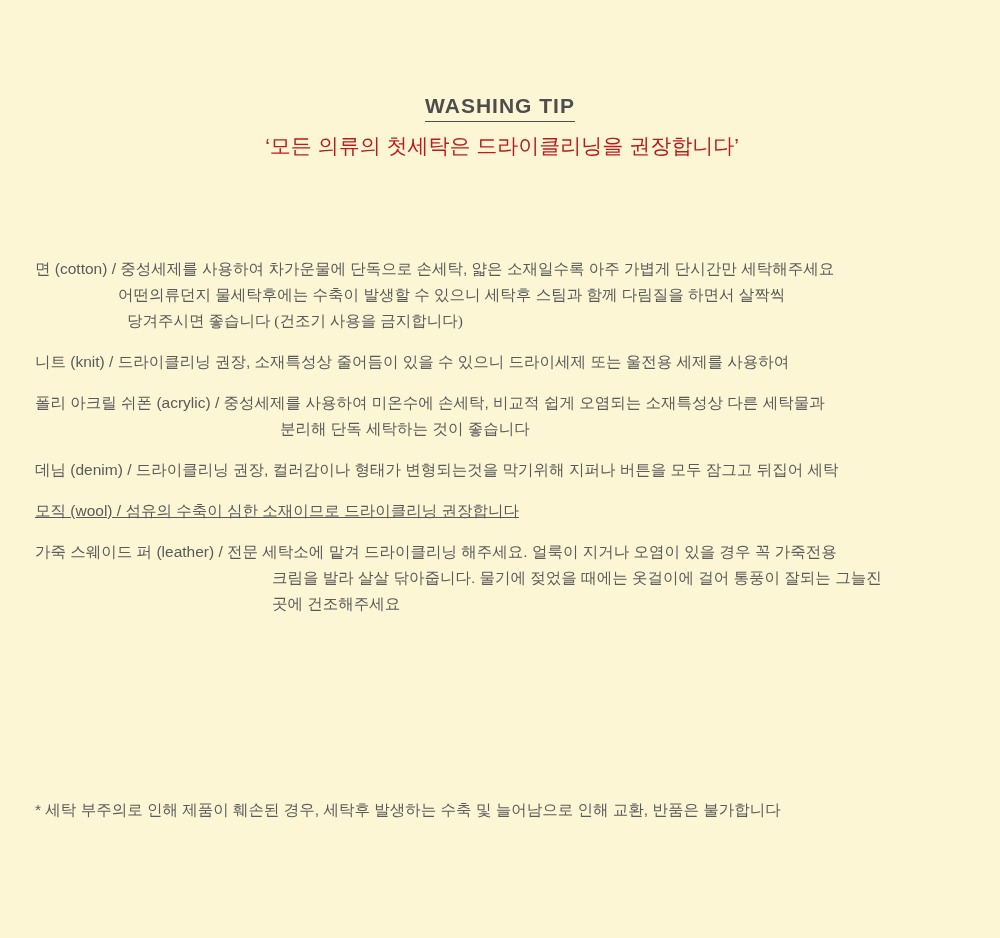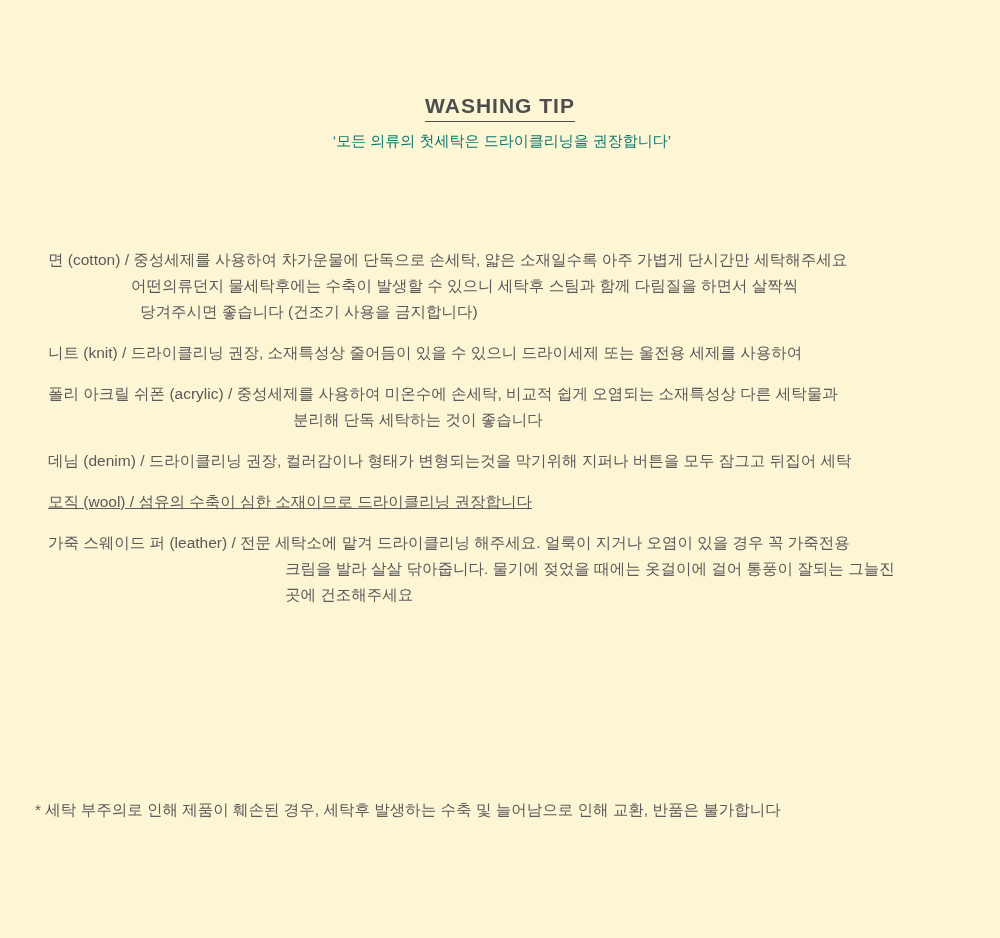--- a/index.html
+++ b/index.html
@@ -29,25 +29,25 @@
     font-size: 21px;
     font-weight: 600;
     letter-spacing: 1px;
     color: #4d4d4d;
     border-bottom: 1.5px solid #4d4d4d;
     padding-bottom: 3px;
   }
   .subtitle {
     margin: 10px 0 0 4px;
     text-align: center;
-    font-size: 15px;
-    color: #0f766e;
+    font-size: 21px;
+    color: #b91c1c;
   }
   .sections {
-    margin: 96px 0 0 48px;
+    margin: 96px 0 0 35px;
   }
   .section {
     margin-bottom: 15px;
   }
   .line {
     font-size: 15.5px;
     line-height: 26px;
     white-space: nowrap;
     color: #5a5a5a;
   }
@@ -67,21 +67,21 @@
 <div class="page">
   <div class="title-wrap">
     <h1 class="title">WASHING TIP</h1>
   </div>
   <p class="subtitle">‘모든 의류의 첫세탁은 드라이클리닝을 권장합니다’</p>
 
   <div class="sections" id="sections">
       <div class="section">
         <div class="line" style="padding-left: 0px;">면 (cotton) / 중성세제를 사용하여 차가운물에 단독으로 손세탁, 얇은 소재일수록 아주 가볍게 단시간만 세탁해주세요</div>
         <div class="line" style="padding-left: 83px;">어떤의류던지 물세탁후에는 수축이 발생할 수 있으니 세탁후 스팀과 함께 다림질을 하면서 살짝씩</div>
-        <div class="line" style="padding-left: 92px;">당겨주시면 좋습니다 (건조기 사용을 금지합니다)</div>
+        <div class="line" style="padding-left: 92px; font-family: Liberation Serif, serif;">당겨주시면 좋습니다 (건조기 사용을 금지합니다)</div>
       </div>
       <div class="section">
         <div class="line" style="padding-left: 0px;">니트 (knit) / 드라이클리닝 권장, 소재특성상 줄어듬이 있을 수 있으니 드라이세제 또는 울전용 세제를 사용하여</div>
       </div>
       <div class="section">
         <div class="line" style="padding-left: 0px;">폴리 아크릴 쉬폰 (acrylic) / 중성세제를 사용하여 미온수에 손세탁, 비교적 쉽게 오염되는 소재특성상 다른 세탁물과</div>
         <div class="line" style="padding-left: 245px;">분리해 단독 세탁하는 것이 좋습니다</div>
       </div>
       <div class="section">
         <div class="line" style="padding-left: 0px;">데님 (denim) / 드라이클리닝 권장, 컬러감이나 형태가 변형되는것을 막기위해 지퍼나 버튼을 모두 잠그고 뒤집어 세탁</div>

